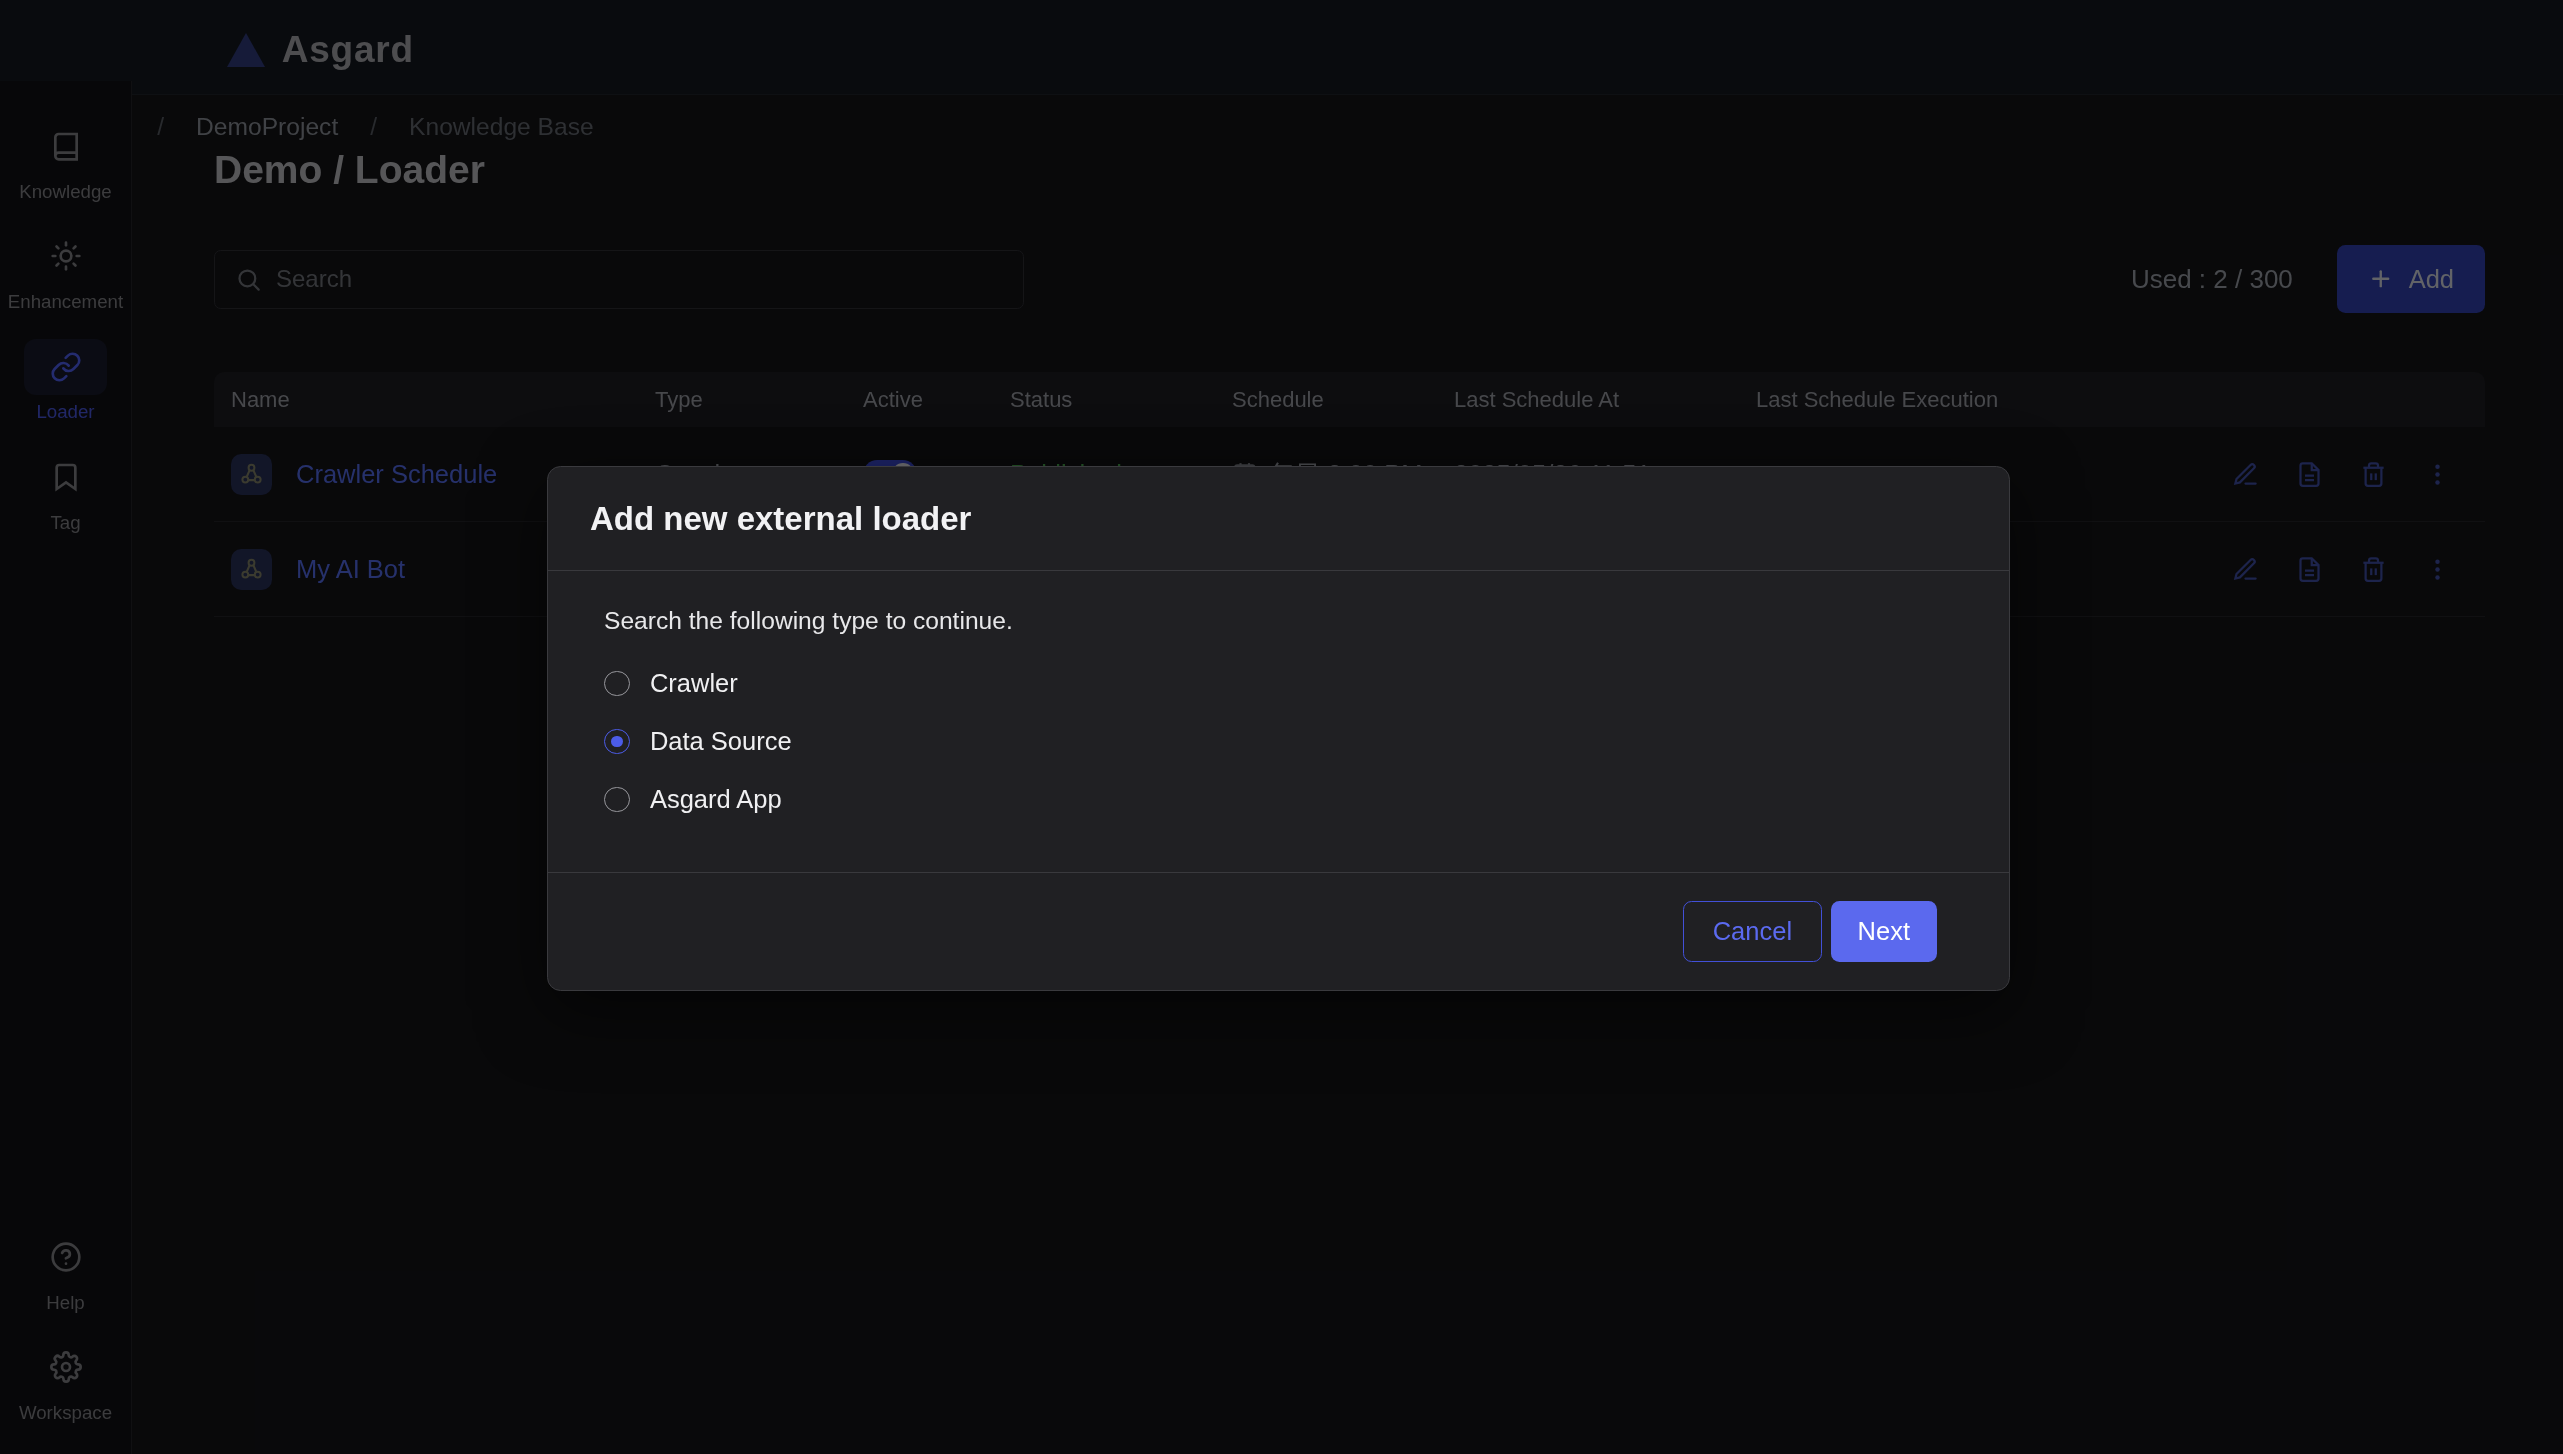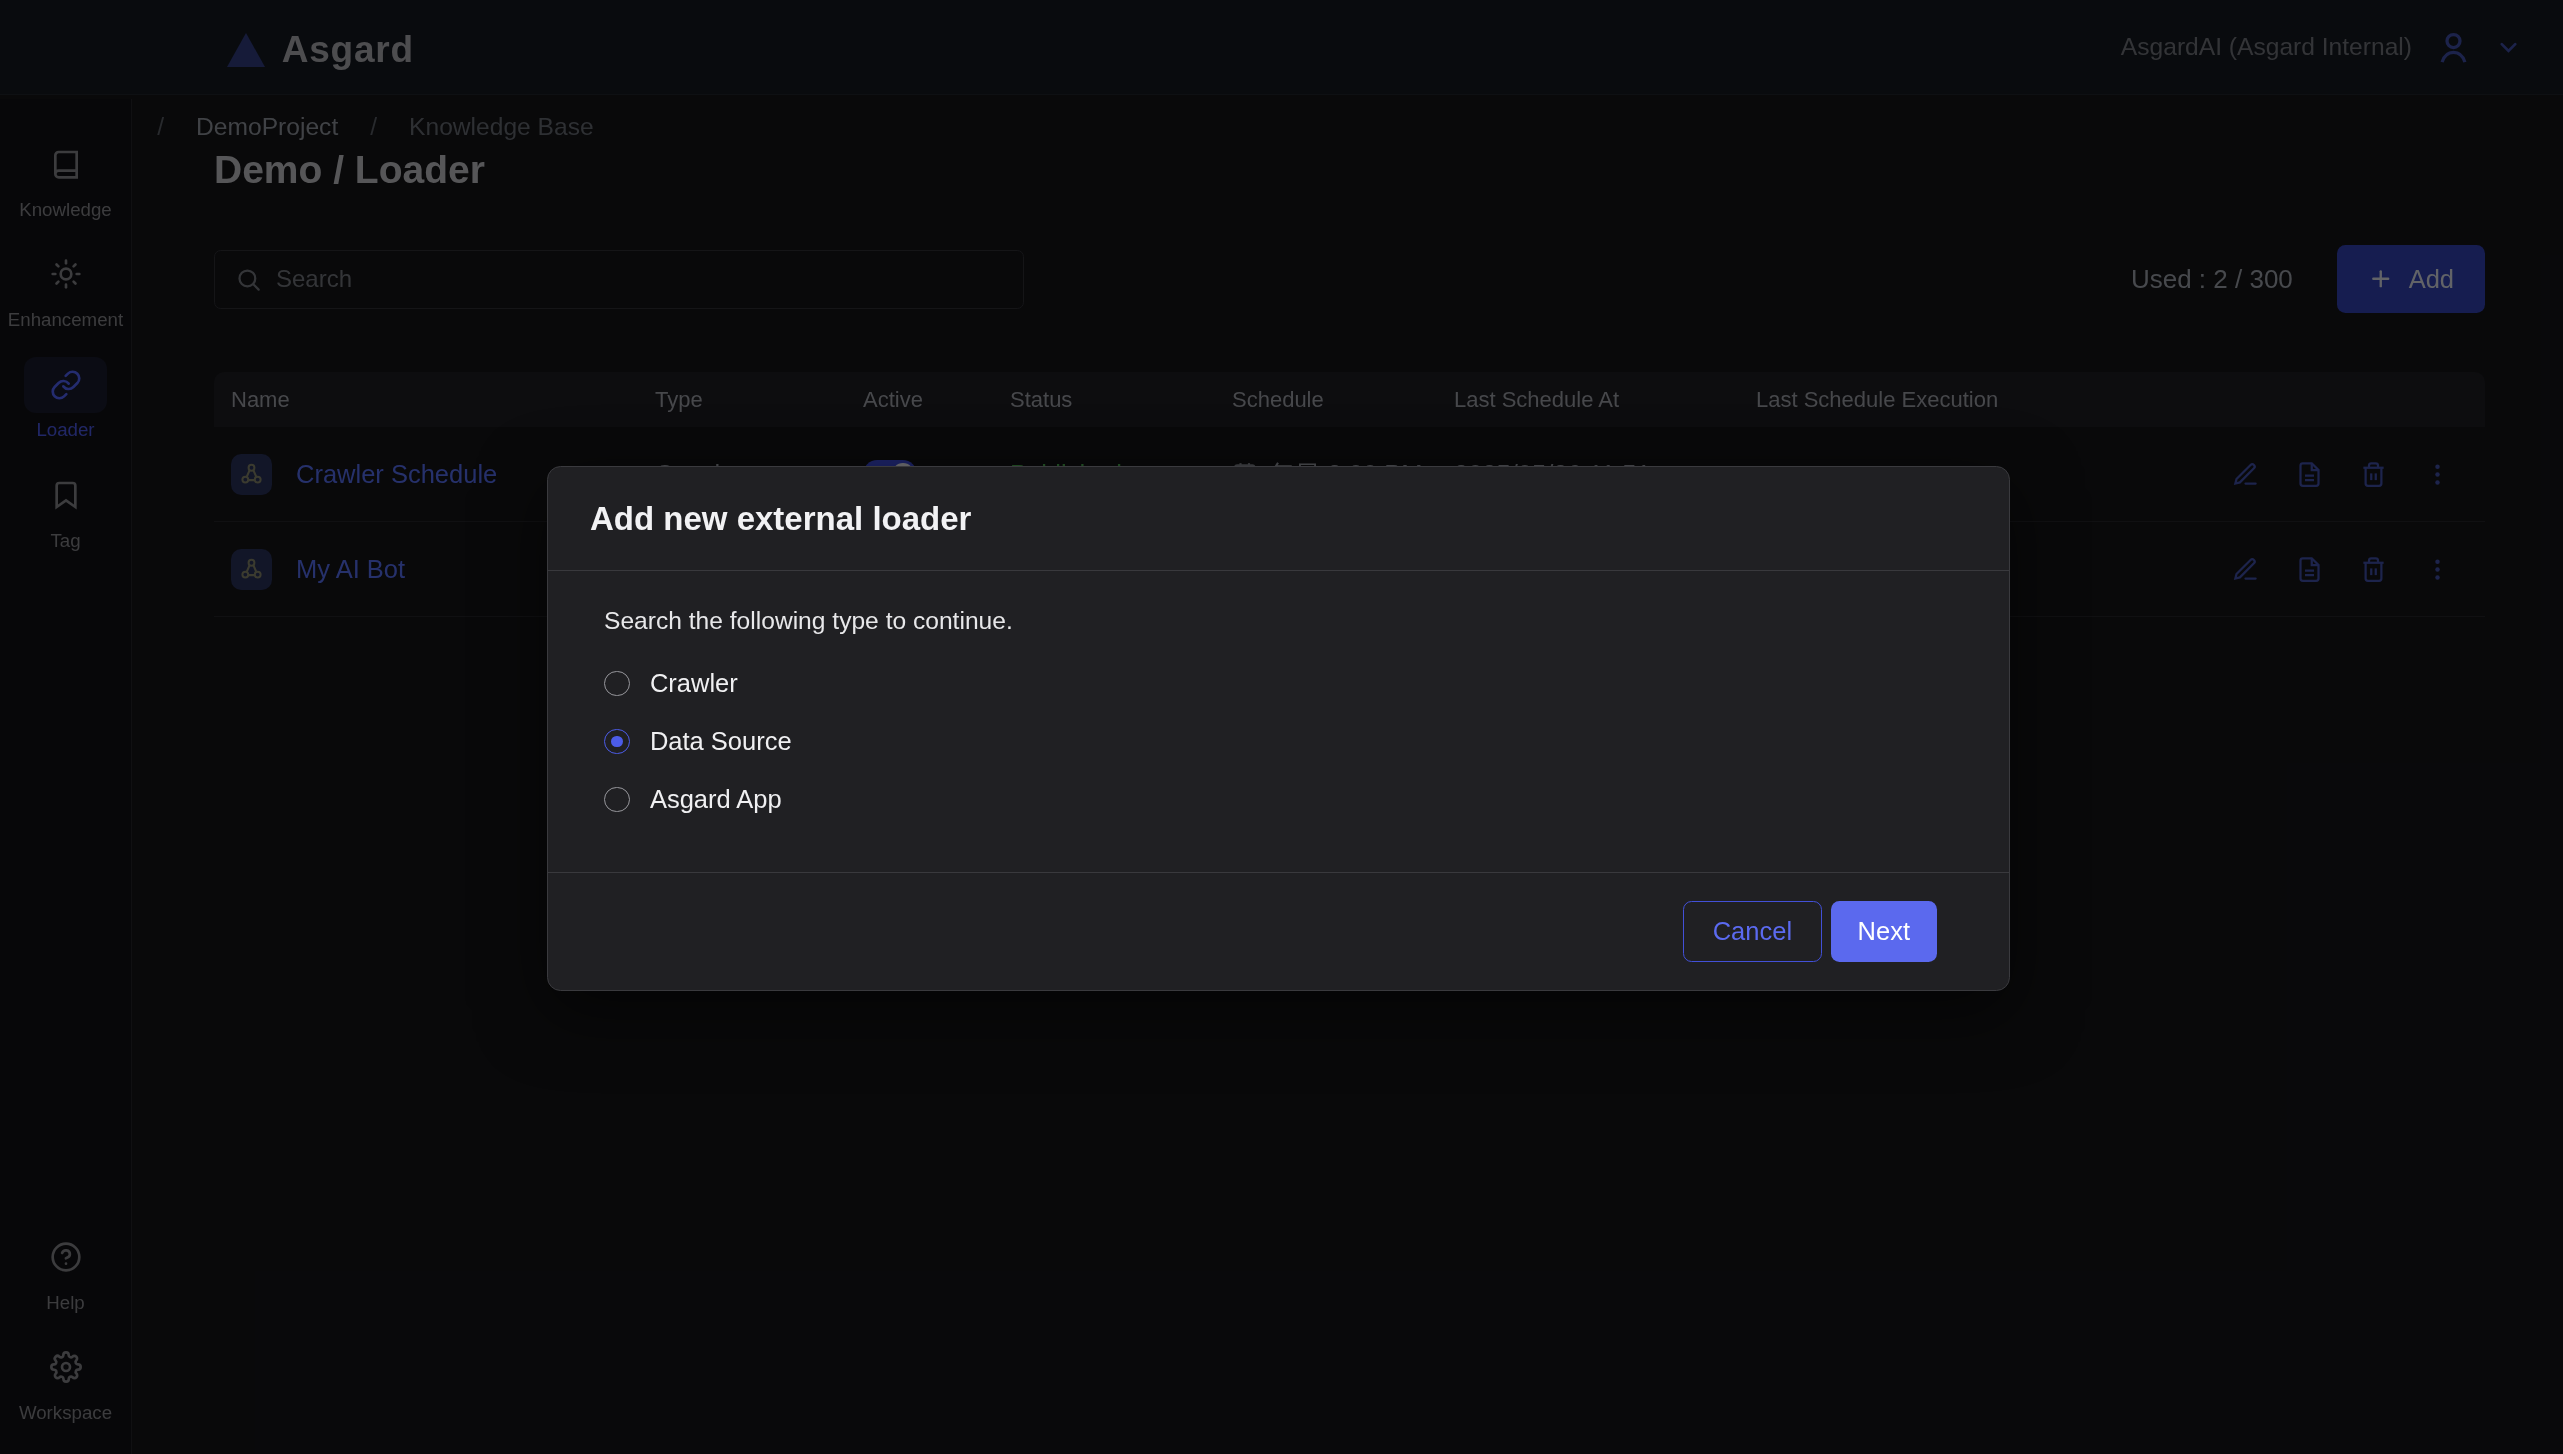--- a/index.html
+++ b/index.html
@@ -24,21 +24,21 @@
   .breadcrumb { display:flex; align-items:center; gap:32px; margin-left:1.7px; font-size:24.6px; }
   .crumb { color:#878b92; }
   .crumb-sep { color:#54585f; }
   .crumb.current { color:#60646c; }
   .nav-right { display:flex; align-items:center; gap:22px; }
   .account { font-size:24.6px; color:#6b6e74; }
   .person-icon { width:39px; height:39px; color:#3c4a9e; }
   .chev-icon { width:27px; height:27px; color:#3c4a9e; }
   
   .sidebar {
-    position:absolute; top:99px; left:0; bottom:0; width:132px;
+    position:absolute; top:81px; left:0; bottom:0; width:132px;
     background:#101013; border-right:0.8px solid #232327;
     display:flex; flex-direction:column; align-items:center;
     padding:37px 0 31px; z-index:2;
   }
   .side-group { display:flex; flex-direction:column; align-items:center; gap:25.5px; width:100%; }
   .side-spacer { flex:1; }
   .side-item { display:flex; flex-direction:column; align-items:center; gap:6.8px; width:129px; cursor:pointer; }
   .icon-box { width:83px; height:56px; border-radius:12px; display:flex; align-items:center; justify-content:center; color:#7d7d82; }
   .icon-box svg { width:32px; height:32px; }
   .side-label { font-size:18.7px; color:#7d7d82; }
@@ -117,30 +117,20 @@
         <span class="brand">Asgard</span>
       </div>
       <nav class="breadcrumb">
         <span class="crumb">Project</span>
         <span class="crumb-sep">/</span>
         <span class="crumb">DemoProject</span>
         <span class="crumb-sep">/</span>
         <span class="crumb current">Knowledge Base</span>
       </nav>
     </div>
-    <div class="nav-right">
-      <span class="account">AsgardAI (Asgard Internal)</span>
-      <svg class="person-icon" viewBox="0 0 24 24" fill="none" stroke="currentColor" stroke-width="2">
-          <circle cx="12" cy="8" r="4"></circle>
-          <path d="M5 21c1.2-4 4-6 7-6s5.8 2 7 6"></path>
-        </svg>
-      <svg class="chev-icon" viewBox="0 0 24 24" fill="none" stroke="currentColor" stroke-width="2.4" stroke-linecap="round">
-          <polyline points="6 9 12 15 18 9"></polyline>
-        </svg>
-    </div>
   </header>
 
   <aside class="sidebar">
     <div class="side-group">
       <div class="side-item">
         <div class="icon-box">
           <svg viewBox="0 0 24 24" fill="none" stroke="currentColor" stroke-width="2">
               <path d="M4 19.5A2.5 2.5 0 0 1 6.5 17H20V3H6.5A2.5 2.5 0 0 0 4 5.5v14z"></path>
               <path d="M4 19.5A2.5 2.5 0 0 0 6.5 22H20v-5"></path>
             </svg>

